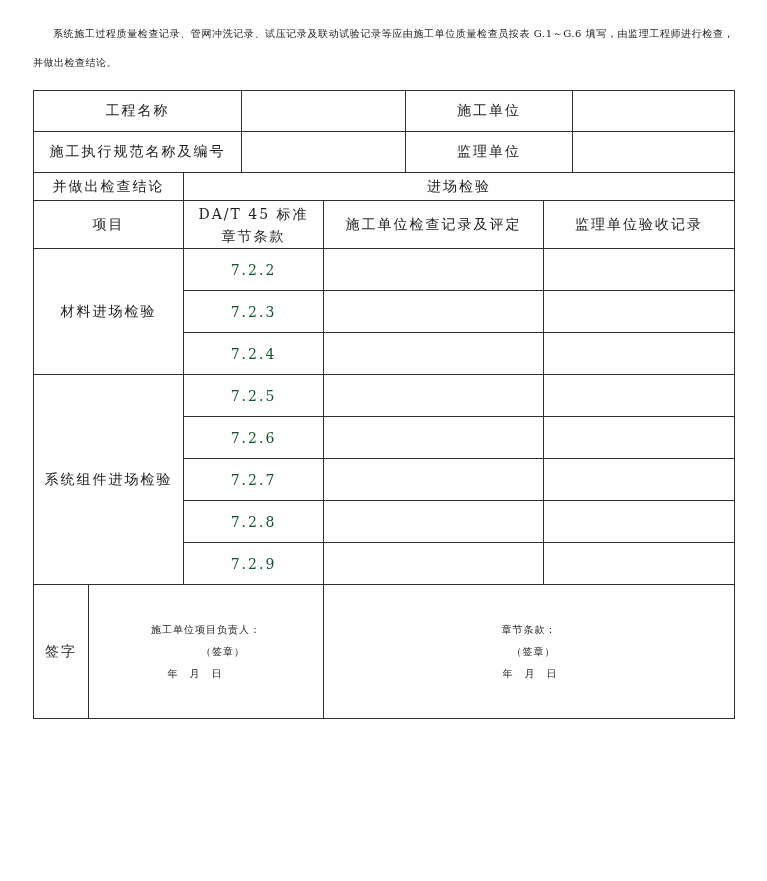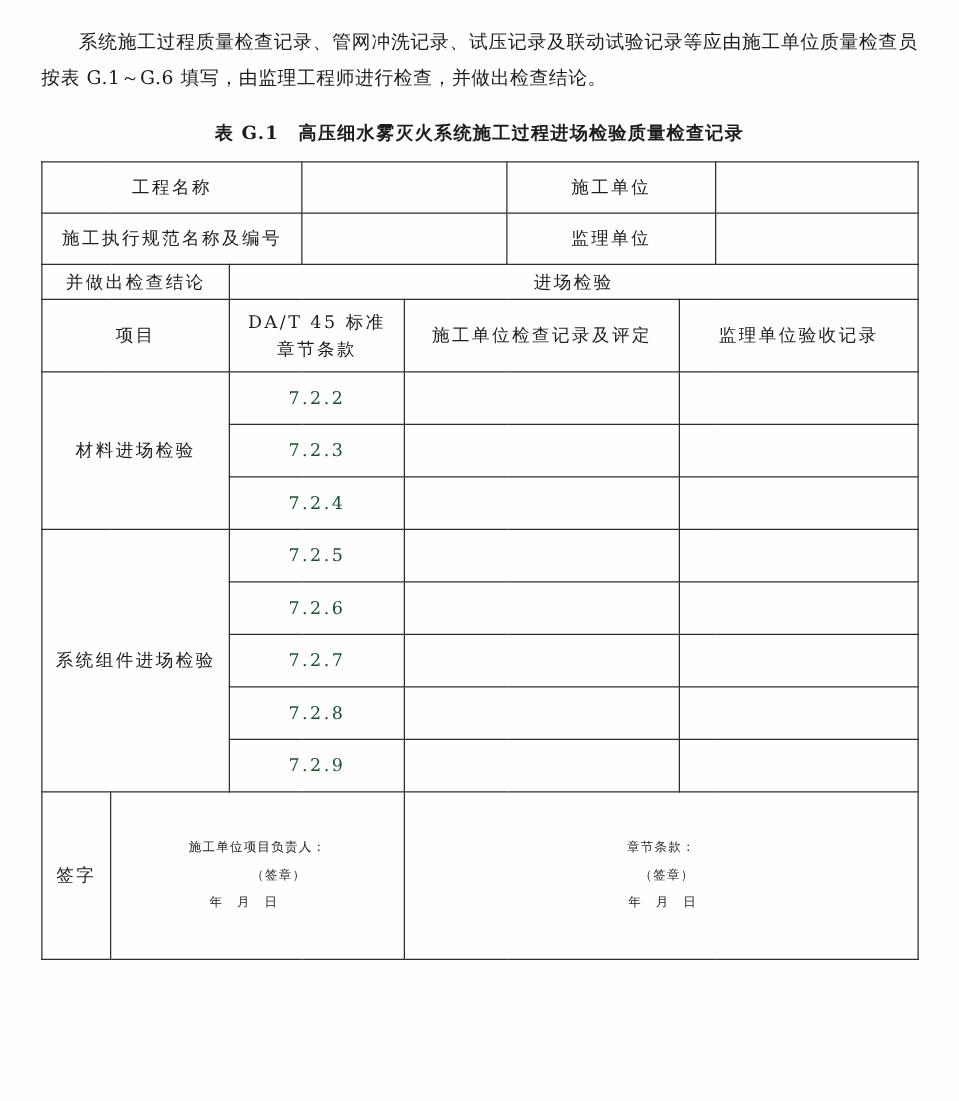--- a/index.html
+++ b/index.html
@@ -33,21 +33,21 @@
   }
   .h3 {
     font-size: 16px;
     font-weight: bold;
     letter-spacing: 1px;
     line-height: 24px;
   }
   .intro {
     margin: 19px 33px 0 33px;
     width: 701px;
-    font-size: 15px;
+    font-size: 10px;
     line-height: 29px;
     text-indent: 2em;
     text-align: justify;
     letter-spacing: 0.5px;
   }
   .caption {
     margin-top: 20px;
     text-align: center;
     font-size: 14.5px;
     font-weight: bold;
@@ -64,21 +64,21 @@
     border: 1px solid #2e2e2e;
     text-align: center;
     vertical-align: middle;
     font-size: 14px;
     letter-spacing: 2px;
     padding: 0;
     overflow: hidden;
   }
   tr.r-info  { height: 41px; }
   tr.r-sub   { height: 28px; }
-  tr.r-head  { height: 58px; }
+  tr.r-head  { height: 48px; }
   tr.r-body  { height: 42px; }
   tr.r-sig   { height: 134px; }
   td.clause {
     font-size: 13px;
     letter-spacing: 2px;
     color: #14532d;
   }
   td.head2 div { line-height: 22px; }
   .sig-block {
     display: inline-block;
@@ -93,21 +93,20 @@
   .sig-right .sig-date { text-align: left; padding-left: 2px; }
 </style>
 </head>
 <body>
 
 <div class="page">
 
 
   <p class="intro">系统施工过程质量检查记录、管网冲洗记录、试压记录及联动试验记录等应由施工单位质量检查员按表 G.1～G.6 填写，由监理工程师进行检查，并做出检查结论。</p>
 
-  <div class="caption">表 G.1　高压细水雾灭火系统施工过程进场检验质量检查记录</div>
 
   <table class="form">
     <colgroup>
       <col style="width:55px">
         <col style="width:95px">
         <col style="width:58px">
         <col style="width:82px">
       <col style="width:82px">
         <col style="width:138px">
         <col style="width:29px">

